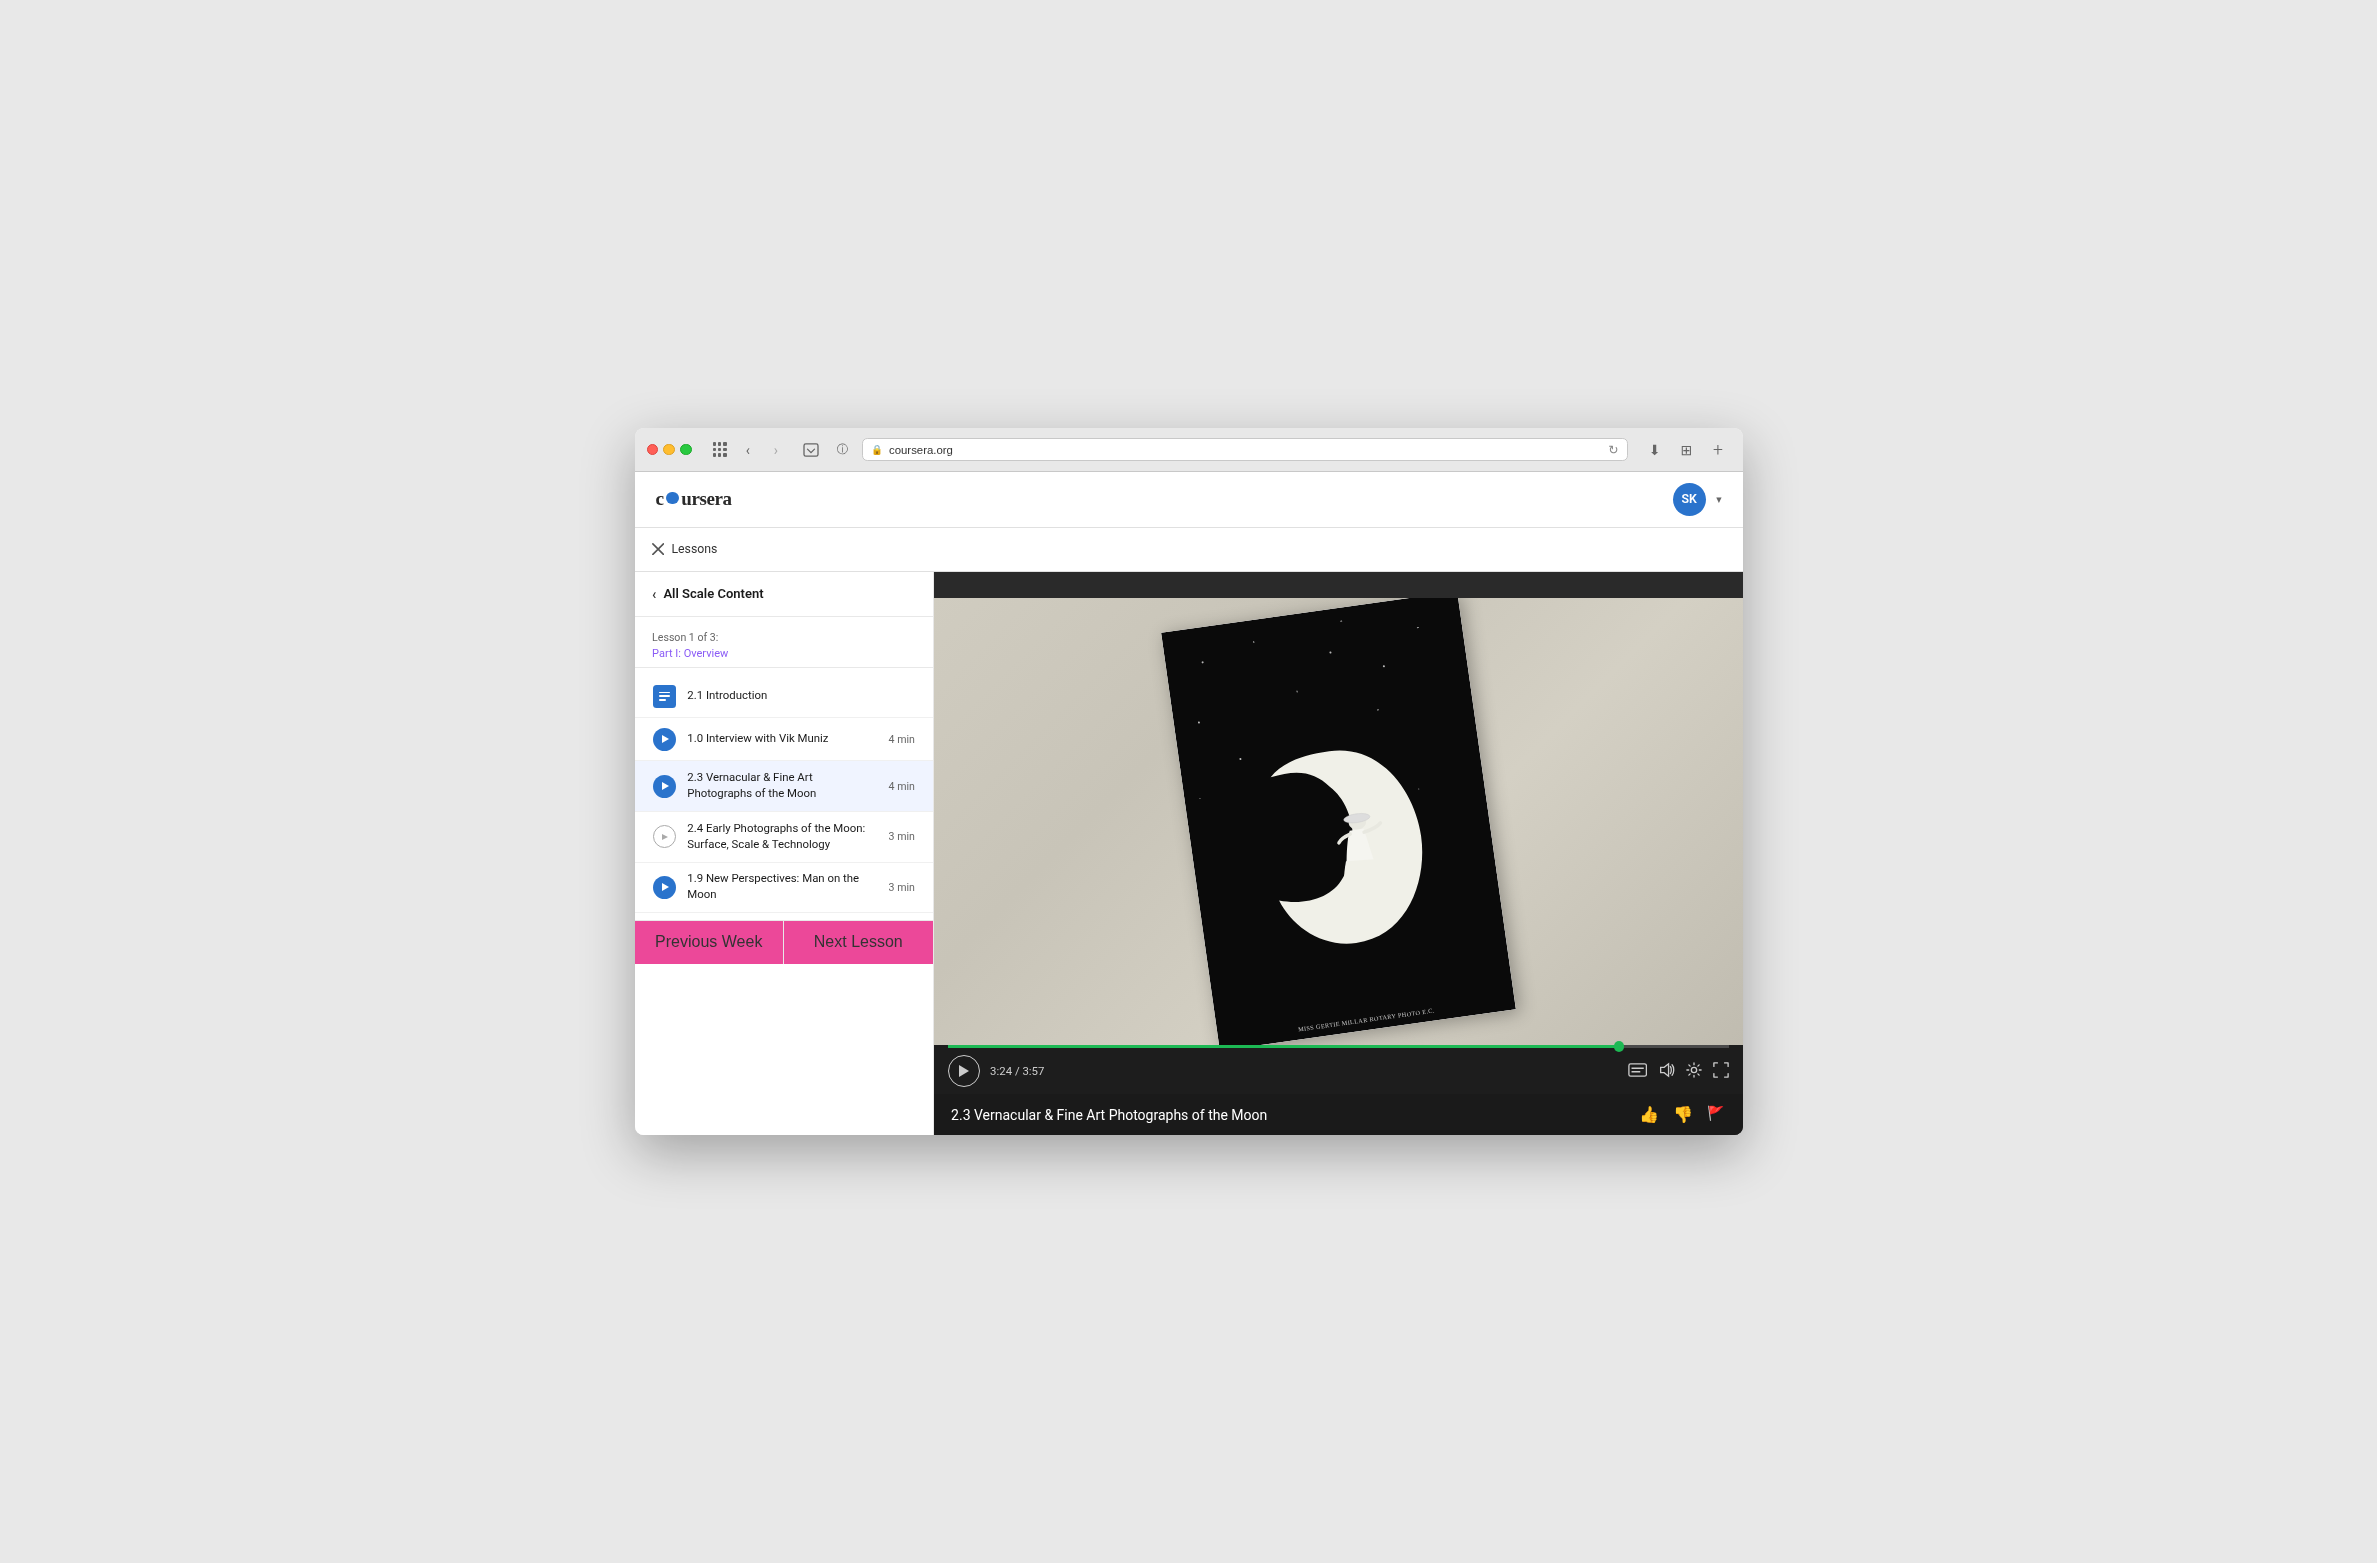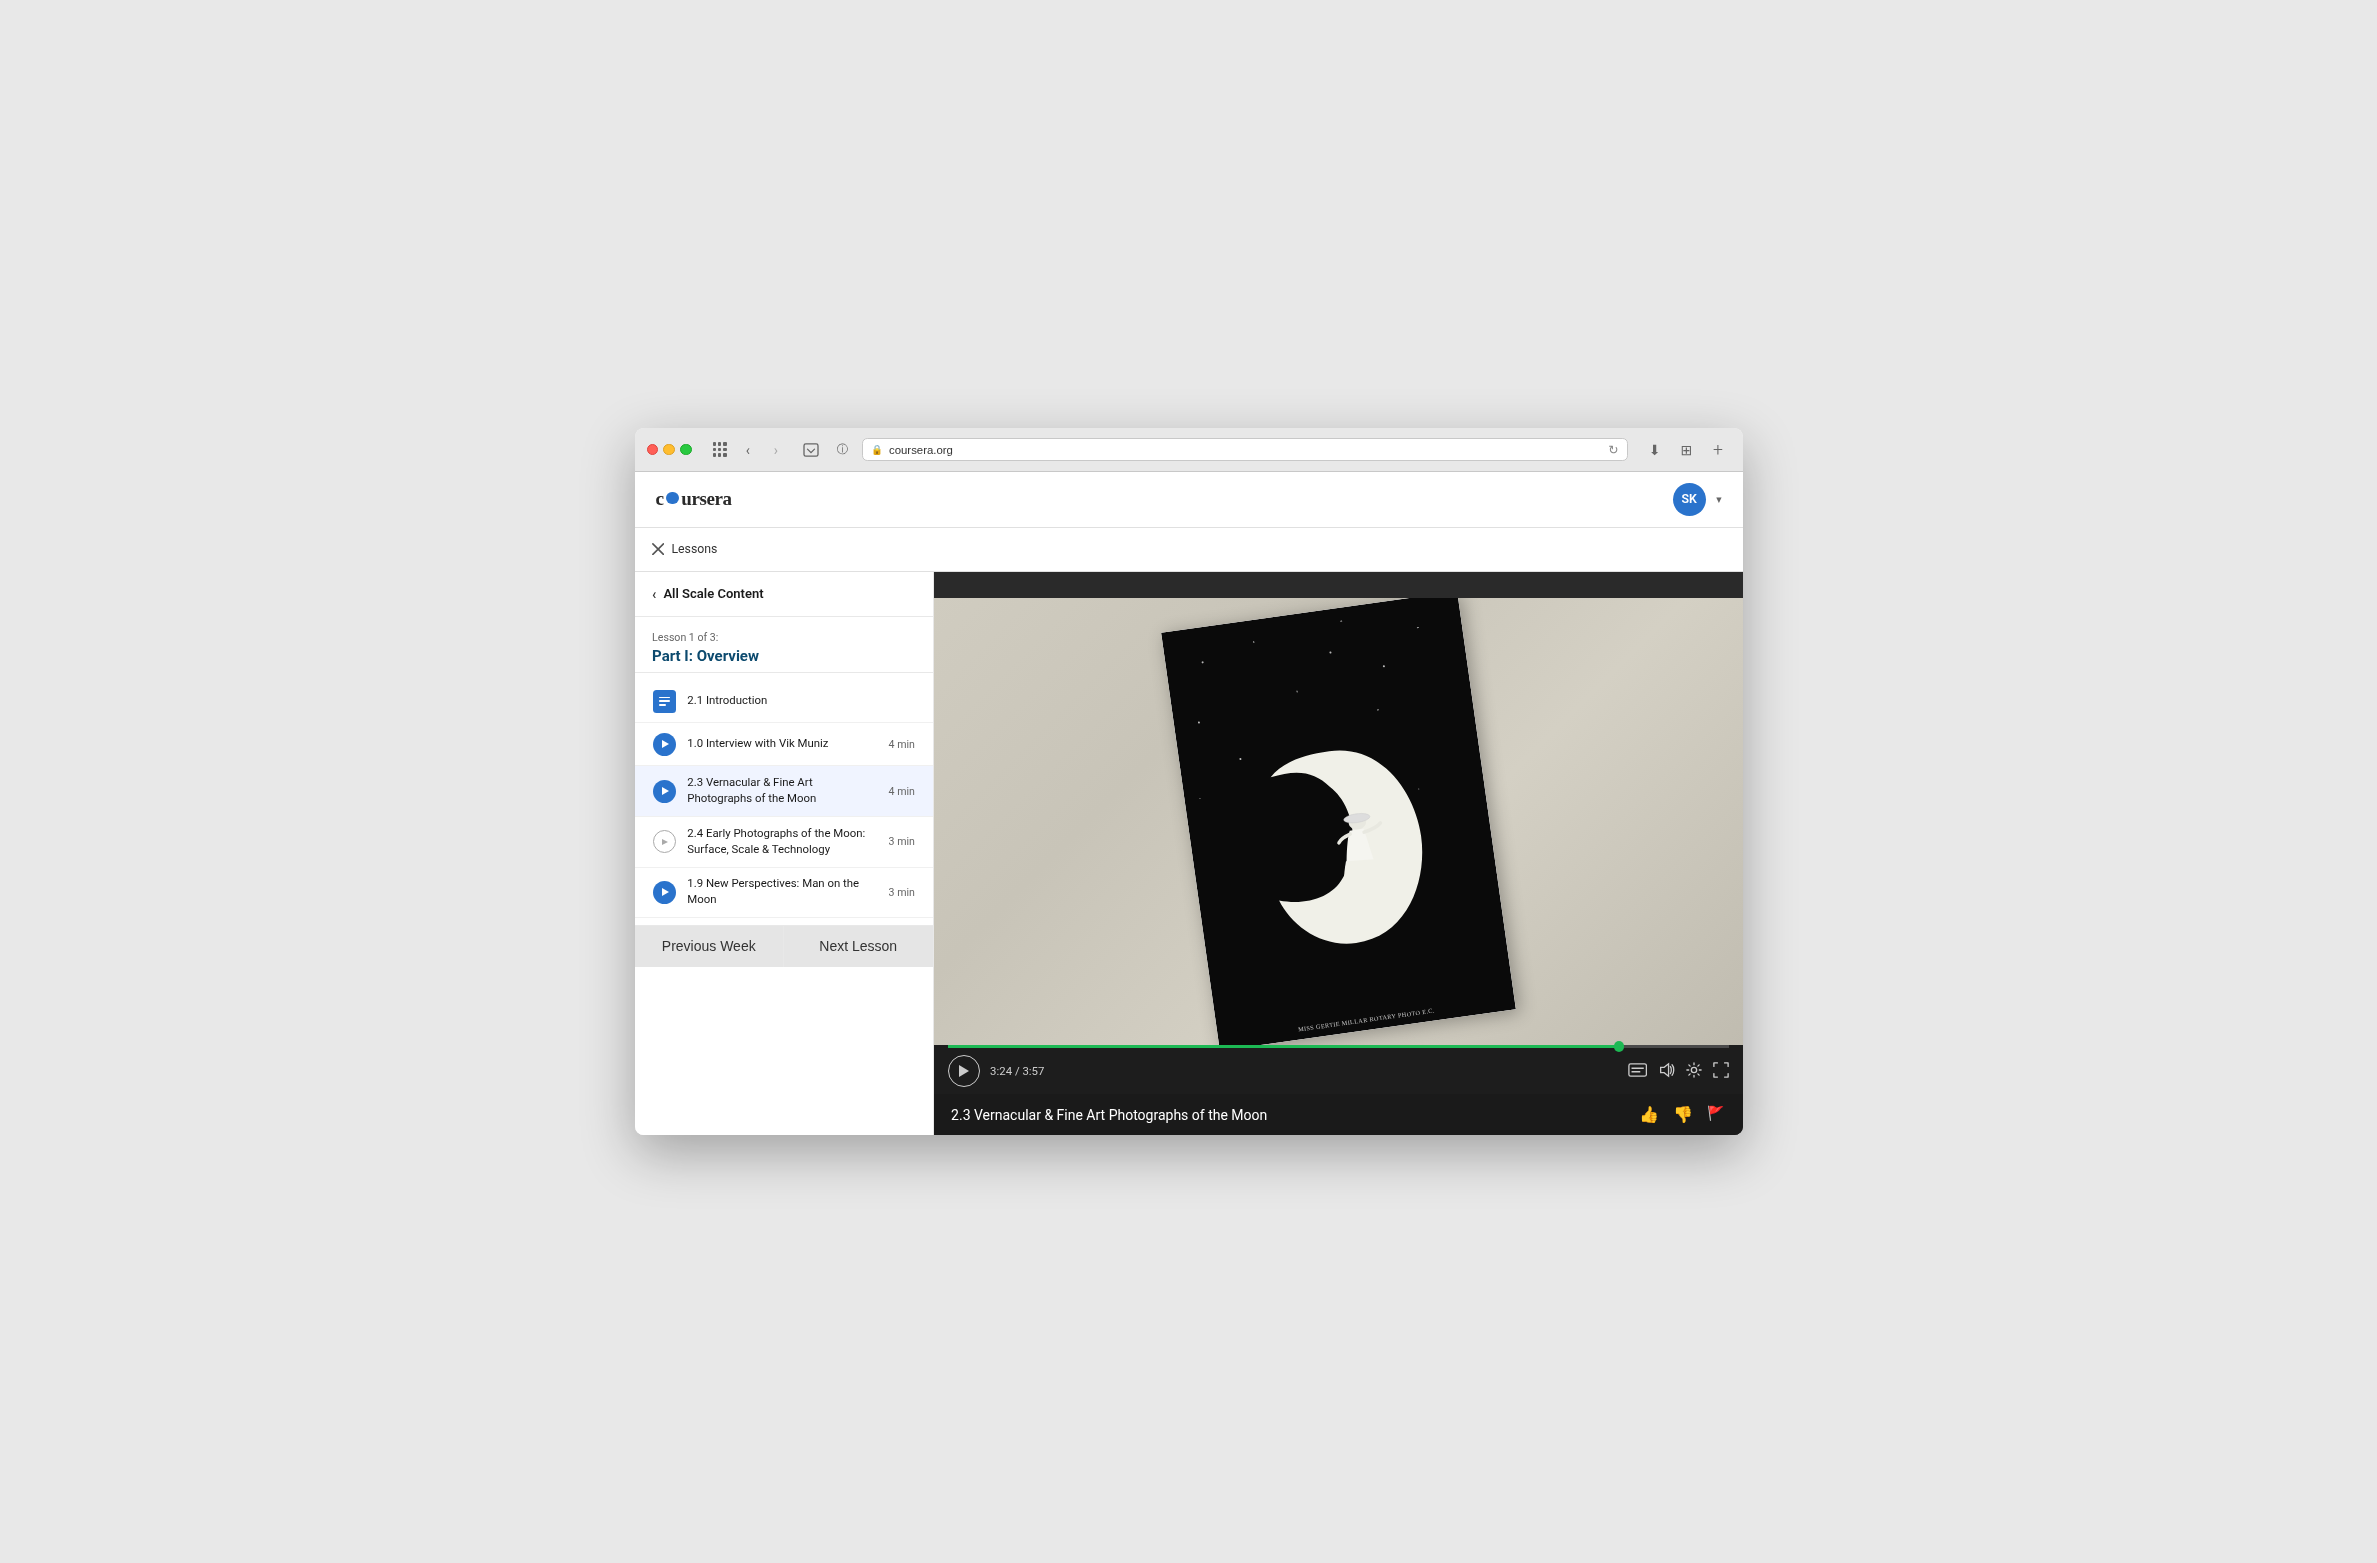--- a/index.html
+++ b/index.html
@@ -218,23 +218,23 @@
       border-bottom: 0.9px solid #e8e8e8;
     }
 
     .lesson-label {
       font-size: 10.6px;
       color: #666;
       margin-bottom: 3.5px;
     }
 
     .lesson-title {
-      font-size: 15px;
-      font-weight: 700;
-      color: #0c4a6e;
+      font-size: 11px;
+      font-weight: 400;
+      color: #8b5cf6;
     }
 
     .lesson-items {
       padding: 7px 0;
     }
 
     .lesson-item {
       display: flex;
       align-items: center;
       padding: 8.8px 17.6px;
@@ -340,25 +340,25 @@
     .sidebar-bottom {
       border-top: 0.9px solid #e8e8e8;
       display: flex;
       padding: 0;
     }
 
     .nav-bottom-btn {
       flex: 1;
       padding: 12.3px 14px;
       text-align: center;
-      font-size: 14px;
+      font-size: 16px;
       color: #333;
       cursor: pointer;
       border: none;
-      background: #e5e5e5;
+      background: #ec4899;
     }
 
     .nav-bottom-btn:first-child {
       border-right: 0.9px solid #e8e8e8;
     }
 
     
     .video-area {
       flex: 1;
       background: #1a1a1a;

